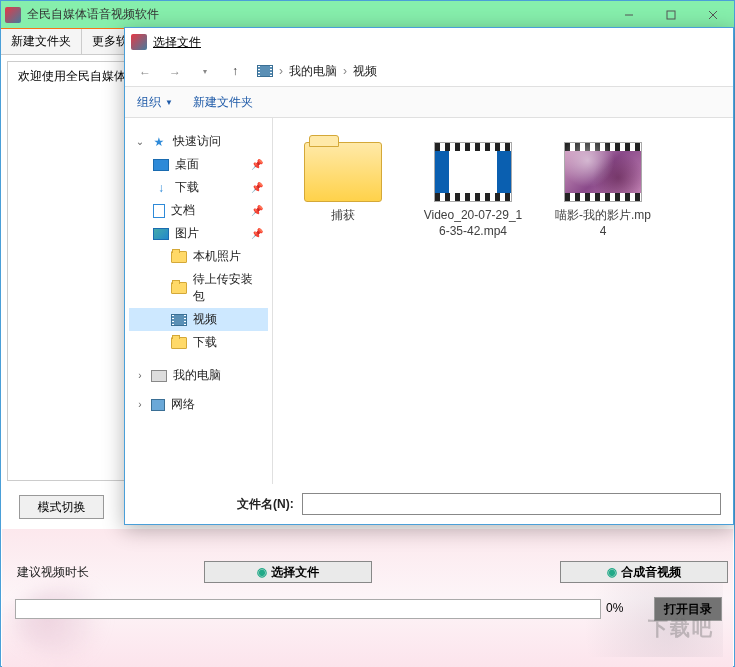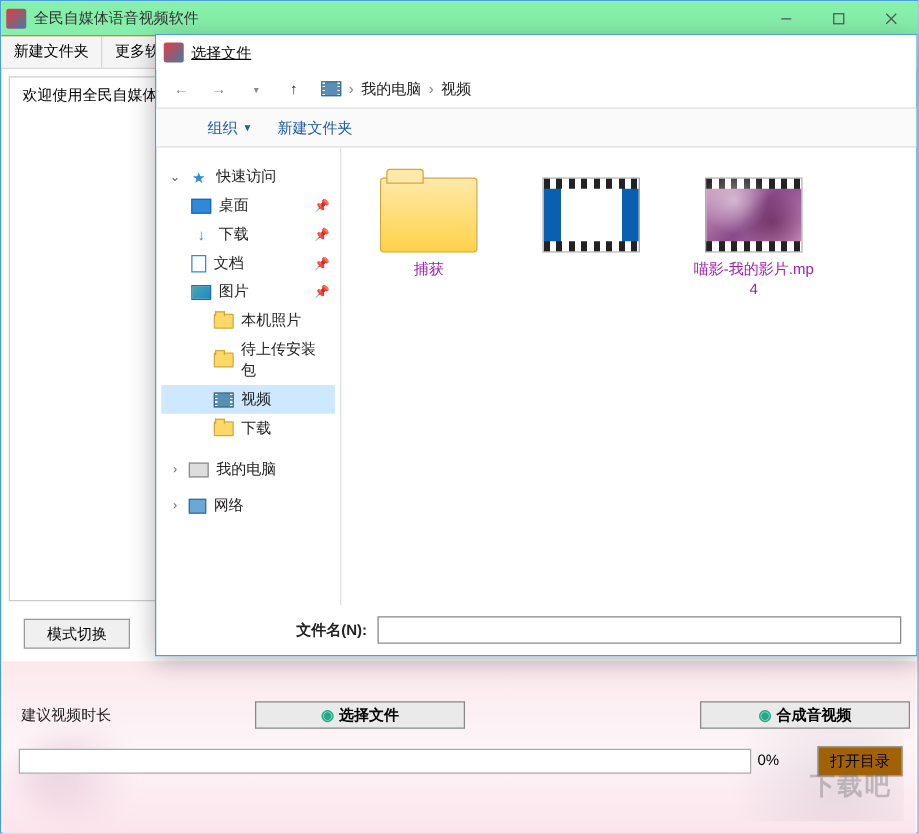--- a/index.html
+++ b/index.html
@@ -27,38 +27,38 @@
 .bottom-bg::after { content: ""; position: absolute; right: 10px; bottom: 10px; width: 180px; height: 90px; background: radial-gradient(circle at 70% 70%, rgba(200, 190, 200, 0.4), transparent 60%); }
 
 .suggest-label { position: absolute; left: 16px; top: 563px; color: #222; }
 .add-video-btn { position: absolute; left: 203px; top: 560px; width: 168px; height: 22px; border: 1px solid #888; background: #eaeaea; display: flex; align-items: center; justify-content: center; gap: 4px; font-weight: bold; }
 .add-video-btn .icon { color: #2a8; }
 .compose-btn { position: absolute; left: 559px; top: 560px; width: 168px; height: 22px; border: 1px solid #888; background: #eaeaea; display: flex; align-items: center; justify-content: center; gap: 4px; font-weight: bold; }
 .compose-btn .icon { color: #2a8; }
 
 .progress-bar { position: absolute; left: 14px; top: 598px; width: 586px; height: 20px; border: 1px solid #aaa; background: #fff; }
 .progress-text { position: absolute; left: 605px; top: 600px; }
-.open-dir-btn { position: absolute; left: 653px; top: 596px; width: 68px; height: 24px; border: 1px solid #999; background: #a16207; text-align: center; line-height: 22px; }
+.open-dir-btn { position: absolute; left: 653px; top: 596px; width: 68px; height: 24px; border: 1px solid #999; background: #737373; text-align: center; line-height: 22px; font-weight: bold; }
 .watermark { position: absolute; right: 20px; bottom: 24px; color: rgba(100,100,100,0.35); font-size: 20px; font-weight: bold; letter-spacing: 2px; pointer-events: none; }
 
 
 .dialog { position: absolute; left: 124px; top: 27px; width: 610px; height: 498px; border: 1px solid #4a9fd8; background: #fff; box-shadow: 0 4px 20px rgba(0,0,0,0.3); display: flex; flex-direction: column; }
 .dialog-titlebar { height: 28px; background: #fff; display: flex; align-items: center; padding: 0 6px; text-decoration: underline; }
 .dialog-titlebar .app-icon { width: 16px; height: 16px; background: linear-gradient(135deg,#e63946,#457b9d); border-radius: 2px; margin-right: 6px; }
 
 .dialog-nav { height: 30px; display: flex; align-items: center; padding: 0 8px; gap: 6px; }
 .nav-arrow { width: 24px; height: 24px; display: flex; align-items: center; justify-content: center; color: #888; }
 .nav-up { width: 24px; height: 24px; display: flex; align-items: center; justify-content: center; color: #333; }
 .breadcrumb { display: flex; align-items: center; gap: 6px; margin-left: 4px; }
 .bc-icon { width: 16px; height: 16px; background: #5a8fb5; border: 1px solid #3a6f95; }
 .bc-sep { color: #888; }
 .bc-item { color: #222; }
 
 .dialog-tools { height: 32px; border-top: 1px solid #e0e0e0; border-bottom: 1px solid #e0e0e0; display: flex; align-items: center; padding: 0 12px; gap: 20px; color: #1e5aa8; background: #fafafa; }
-.org-btn { display: flex; align-items: center; gap: 4px; margin-left: 29px; }
+.org-btn { display: flex; align-items: center; gap: 4px; }
 .dropdown-caret { font-size: 8px; }
 
 .dialog-body { flex: 1; display: flex; }
 .tree { width: 148px; border-right: 1px solid #e0e0e0; padding: 12px 4px; }
 .tree-item { display: flex; align-items: center; gap: 6px; padding: 3px 4px; color: #222; }
 .tree-item.level-1 { padding-left: 6px; }
 .tree-item.level-2 { padding-left: 24px; }
 .tree-item.level-3 { padding-left: 42px; }
 .tree-item.selected { background: #cde8ff; }
 .tree-caret { width: 10px; text-align: center; color: #666; font-size: 10px; }
@@ -73,21 +73,21 @@
 .icon-folder { width: 16px; height: 12px; background: #ffd968; border: 1px solid #d4a838; border-radius: 1px; position: relative; }
 .icon-folder::before { content: ""; position: absolute; top: -3px; left: 0; width: 6px; height: 3px; background: #ffd968; border: 1px solid #d4a838; border-bottom: none; }
 .icon-video { width: 16px; height: 12px; background: #5a8fb5; border: 1px solid #3a6f95; position: relative; }
 .icon-video::before, .icon-video::after { content: ""; position: absolute; top: 0; bottom: 0; width: 2px; background: repeating-linear-gradient(#fff 0 1px, #5a8fb5 1px 3px); }
 .icon-video::before { left: 0; } .icon-video::after { right: 0; }
 .icon-pc { width: 16px; height: 12px; background: #ddd; border: 1px solid #888; }
 .icon-net { width: 14px; height: 12px; background: #6aa8d8; border: 1px solid #3a6f95; }
 
 .file-grid { flex: 1; display: flex; padding: 24px 20px; gap: 30px; align-items: flex-start; }
 .file-item { width: 100px; display: flex; flex-direction: column; align-items: center; gap: 6px; text-align: center; }
-.file-name { color: #a21caf; word-break: break-all; line-height: 1.3; }
+.file-name { color: #404040; word-break: break-all; line-height: 1.3; }
 .thumb { width: 78px; height: 60px; border: 1px solid #aaa; position: relative; }
 .thumb-folder { background: linear-gradient(180deg,#ffe9a8,#ffd24a); border: 1px solid #d4a838; border-radius: 3px; position: relative; }
 .thumb-folder::before { content: ""; position: absolute; top: -8px; left: 4px; width: 28px; height: 10px; background: #ffe9a8; border: 1px solid #d4a838; border-radius: 3px 3px 0 0; }
 .thumb-video1 { background: linear-gradient(90deg,#0a5fb0 0 18%, #fff 18% 82%, #0a5fb0 82%); position: relative; }
 .thumb-video1::before, .thumb-video1::after { content: ""; position: absolute; left: 0; right: 0; height: 8px; background: repeating-linear-gradient(90deg,#222 0 5px,#fff 5px 10px); }
 .thumb-video1::before { top: 0; } .thumb-video1::after { bottom: 0; }
 .thumb-video2 { background: linear-gradient(135deg,#d8a8c8,#8a4a8a,#c888b8); position: relative; }
 .thumb-video2 .overlay { position: absolute; inset: 0; background: radial-gradient(circle at 30% 30%, rgba(255,255,255,0.5), transparent 40%), radial-gradient(circle at 70% 60%, rgba(80,20,60,0.5), transparent 40%); }
 .thumb-video2::before, .thumb-video2::after { content: ""; position: absolute; left: 0; right: 0; height: 8px; background: repeating-linear-gradient(90deg,#222 0 5px,#fff 5px 10px); }
 .thumb-video2::before { top: 0; } .thumb-video2::after { bottom: 0; }
@@ -232,20 +232,21 @@
       </div>
     </div>
 
     <div class="file-grid">
       <div class="file-item">
         <div class="thumb thumb-folder"></div>
         <div class="file-name">捕获</div>
       </div>
       <div class="file-item">
         <div class="thumb thumb-video1"></div>
+        <div class="file-name">Video_20-07-29_16-35-42.mp4</div>
       </div>
       <div class="file-item">
         <div class="thumb thumb-video2">
             <div class="overlay"></div>
           </div>
         <div class="file-name">喵影-我的影片.mp4</div>
       </div>
     </div>
   </div>
 

